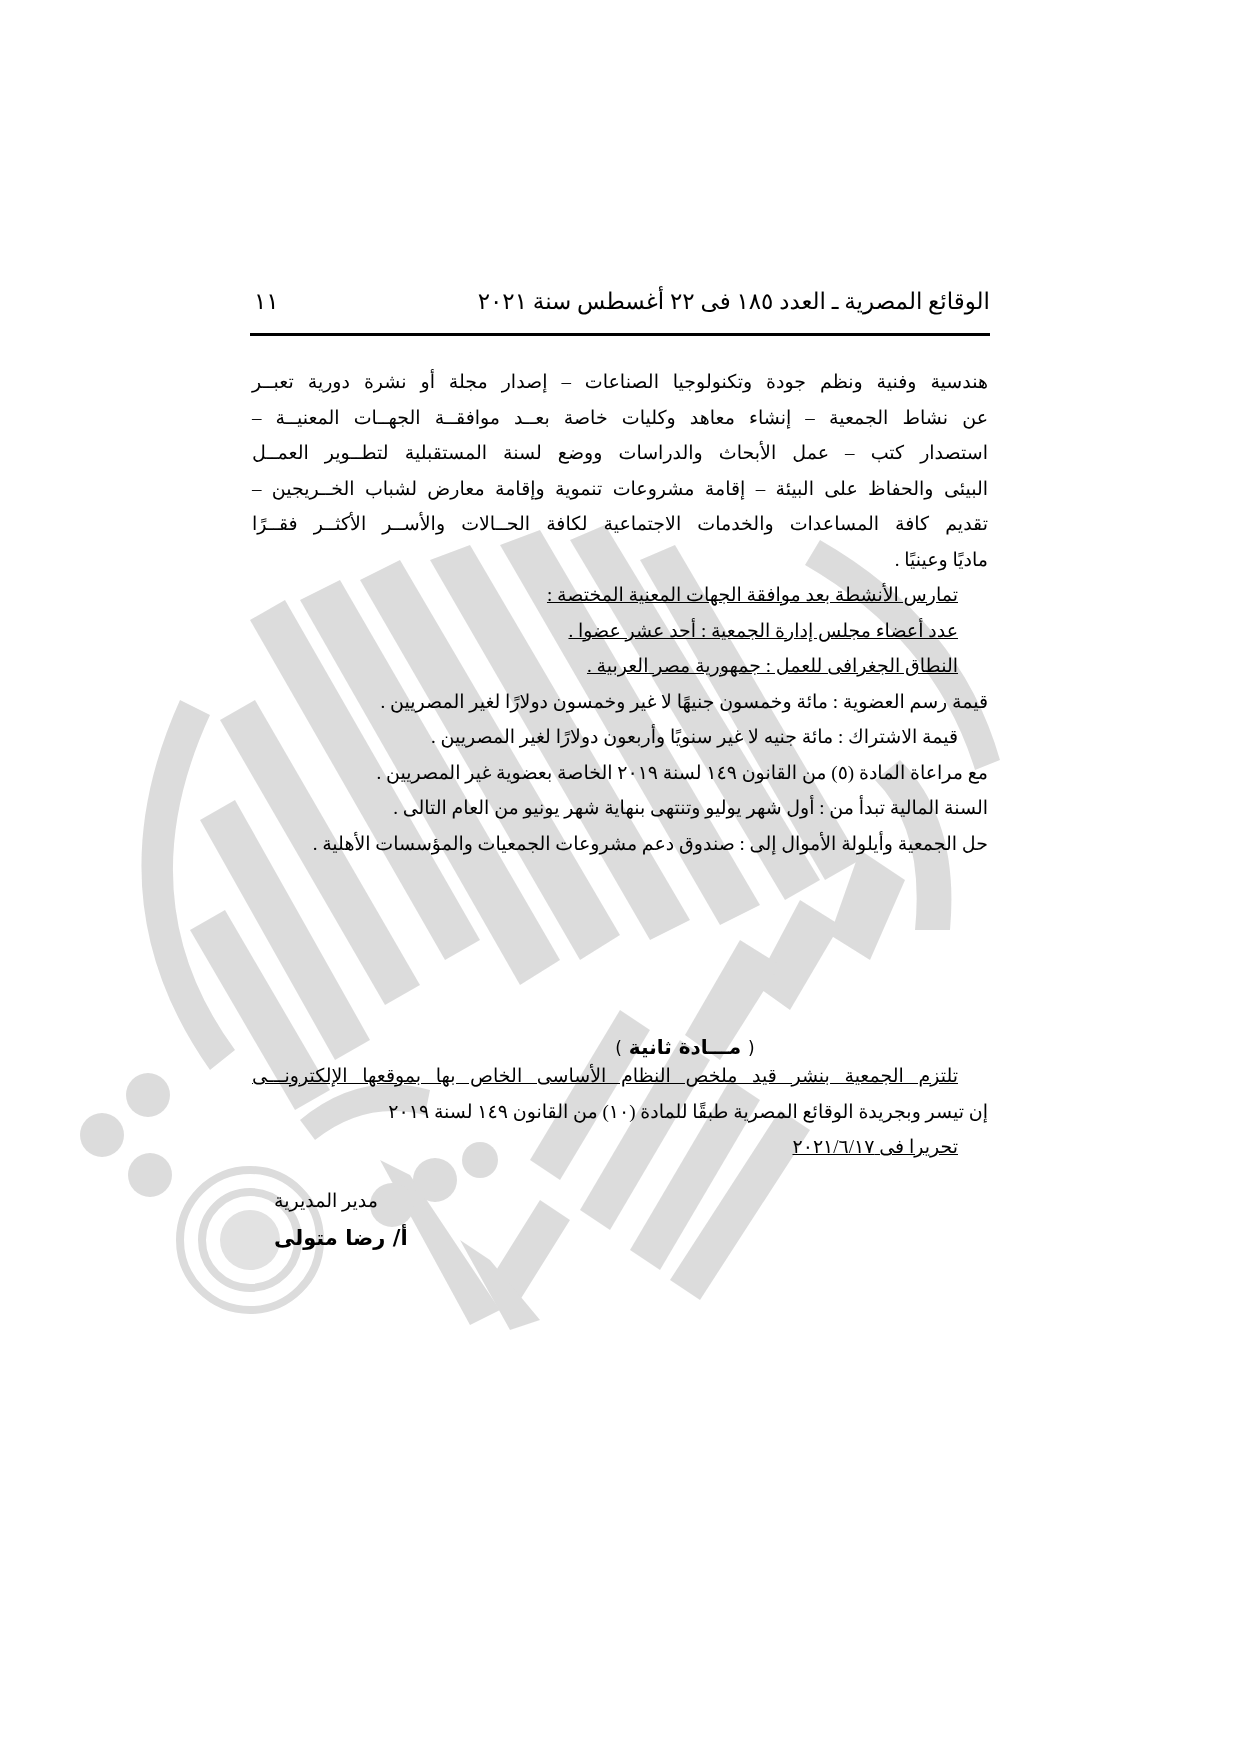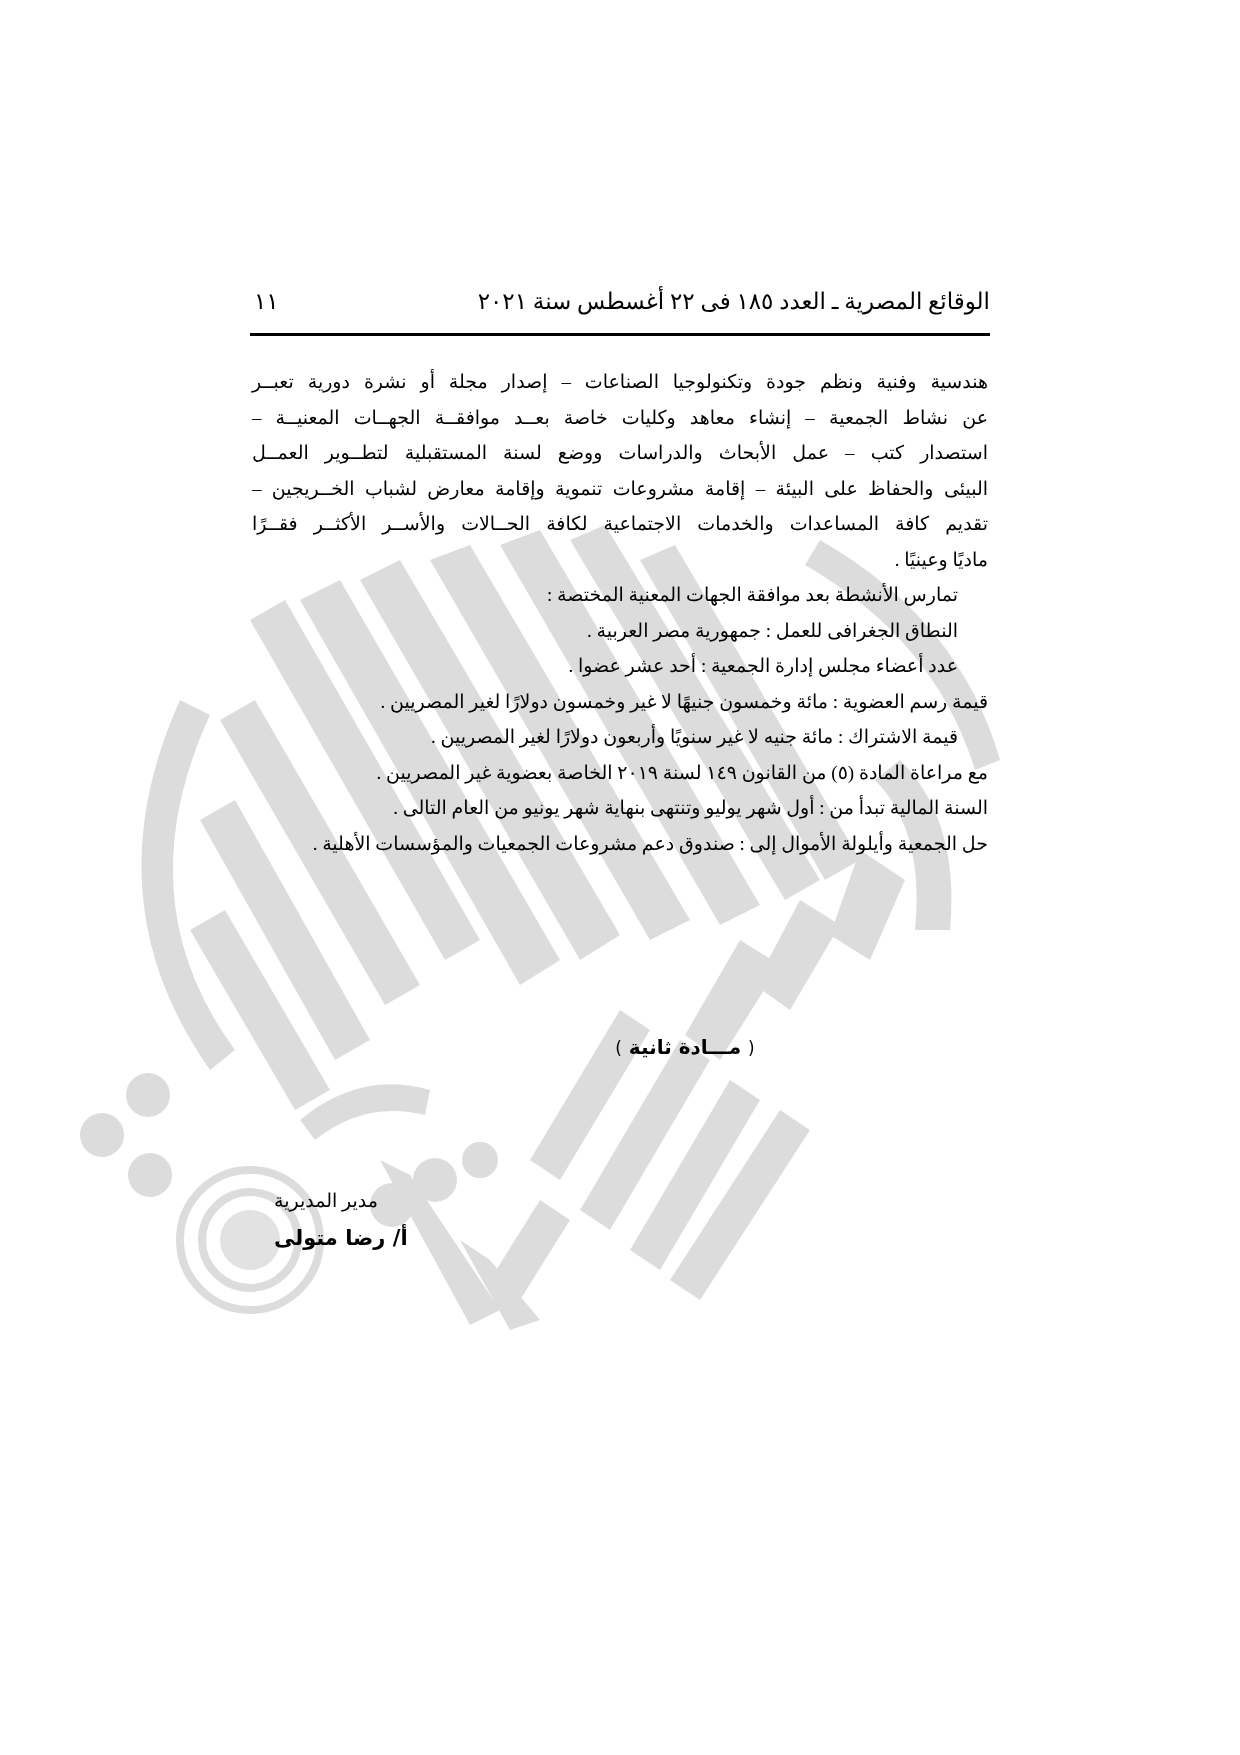--- a/index.html
+++ b/index.html
@@ -74,21 +74,21 @@
       text-align: justify;
       text-align-last: justify;
       white-space: nowrap;
       height: 35.5px;
     }
     .plain-line {
       text-align: right;
       white-space: nowrap;
       height: 35.5px;
     }
-    .indent1 { padding-right: 30px; }
+    .indent1 { padding-right: 30px; text-decoration: underline; }
     .indent2 { padding-right: 30px; }
     .article {
       position: absolute;
       top: 992px;
       left: 0;
       width: 740px;
       text-align: center;
       font-family: "DejaVu Sans", "Liberation Sans", sans-serif;
       font-weight: 700;
       font-size: 20px;
@@ -190,34 +190,39 @@
 
   <div class="body-text">
     <div class="justify-line">هندسية وفنية ونظم جودة وتكنولوجيا الصناعات – إصدار مجلة أو نشرة دورية تعبــر</div>
     <div class="justify-line">عن نشاط الجمعية – إنشاء معاهد وكليات خاصة بعــد موافقــة الجهــات المعنيــة –</div>
     <div class="justify-line">استصدار كتب – عمل الأبحاث والدراسات ووضع لسنة المستقبلية لتطــوير العمــل</div>
     <div class="justify-line">البيئى والحفاظ على البيئة – إقامة مشروعات تنموية وإقامة معارض لشباب الخــريجين –</div>
     <div class="justify-line">تقديم كافة المساعدات والخدمات الاجتماعية لكافة الحــالات والأســر الأكثــر فقــرًا</div>
     <div class="plain-line">ماديًا وعينيًا .</div>
 
     <div class="plain-line indent1">تمارس الأنشطة بعد موافقة الجهات المعنية المختصة :</div>
+    <div class="plain-line indent1">عدد أعضاء مجلس إدارة الجمعية : أحد عشر عضوا .</div>
     <div class="plain-line indent1">النطاق الجغرافى للعمل : جمهورية مصر العربية .</div>
-    <div class="plain-line indent1">عدد أعضاء مجلس إدارة الجمعية : أحد عشر عضوا .</div>
     <div class="plain-line">قيمة رسم العضوية : مائة وخمسون جنيهًا لا غير وخمسون دولارًا لغير المصريين .</div>
     <div class="plain-line indent2">قيمة الاشتراك : مائة جنيه لا غير سنويًا وأربعون دولارًا لغير المصريين .</div>
     <div class="plain-line">مع مراعاة المادة (٥) من القانون ١٤٩ لسنة ٢٠١٩ الخاصة بعضوية غير المصريين .</div>
     <div class="plain-line">السنة المالية تبدأ من : أول شهر يوليو وتنتهى بنهاية شهر يونيو من العام التالى .</div>
     <div class="plain-line">حل الجمعية وأيلولة الأموال إلى : صندوق دعم مشروعات الجمعيات والمؤسسات الأهلية .</div>
   </div>
 
   <div class="article">
     <span class="paren">(</span>
     <span>مـــادة ثانية</span>
     <span class="paren">)</span>
   </div>
 
+  <div class="sec2">
+    <div class="justify-line indent1" style="box-sizing:border-box;">تلتزم الجمعية بنشر قيد ملخص النظام الأساسى الخاص بها بموقعها الإلكترونـــى</div>
+    <div class="plain-line">إن تيسر وبجريدة الوقائع المصرية  طبقًا للمادة (١٠) من القانون ١٤٩ لسنة ٢٠١٩</div>
+    <div class="plain-line indent1">تحريرا فى ٢٠٢١/٦/١٧</div>
+  </div>
 
   <div class="signature">
     <div class="role">مدير المديرية</div>
     <div class="name">أ/ رضا متولى</div>
   </div>
 
 </div>
 
 </body></html>

